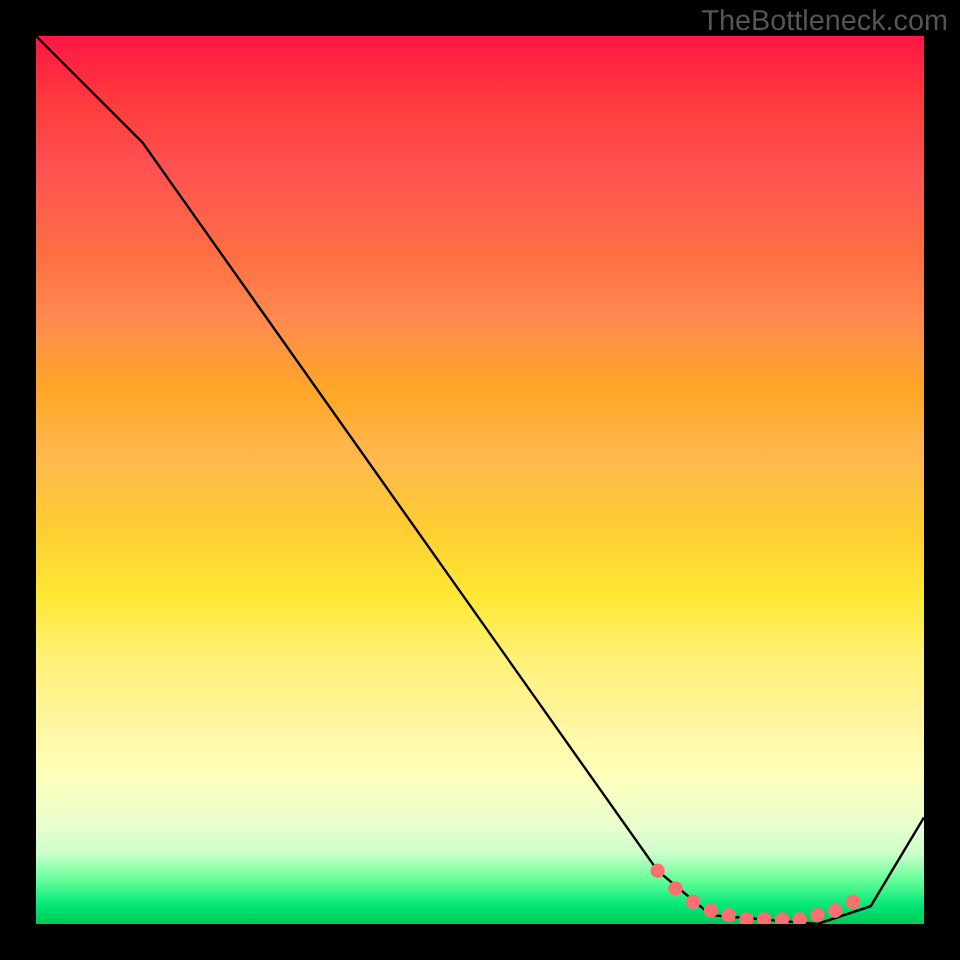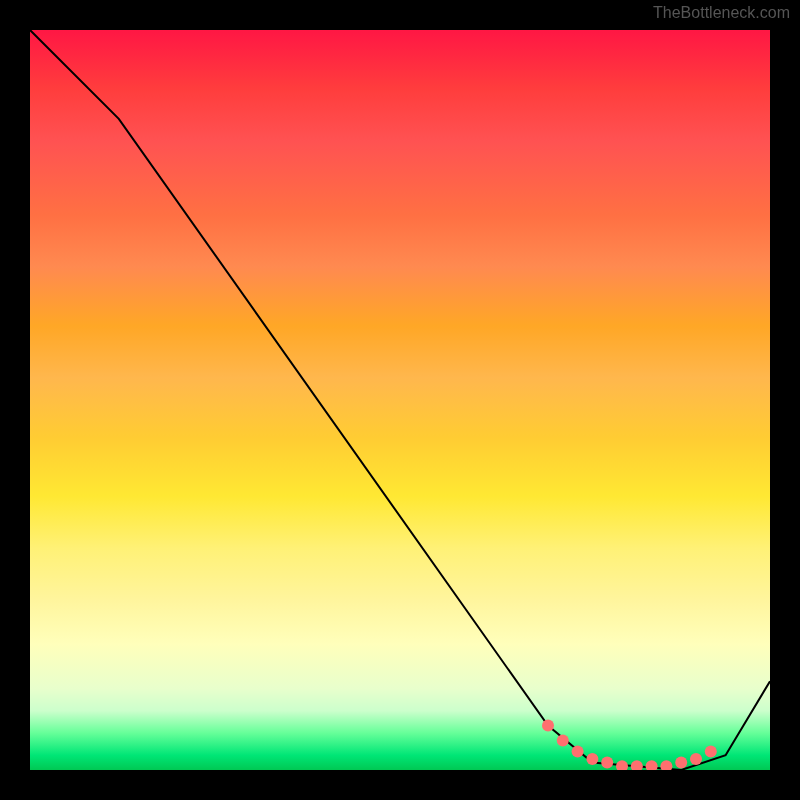--- a/index.html
+++ b/index.html
@@ -8,21 +8,21 @@
     height: 800px;
     background: #000;
     position: relative;
     font-family: Arial, sans-serif;
   }
   .attribution {
     position: absolute;
     top: 4px;
     right: 10px;
     color: #555;
-    font-size: 16px;
+    font-size: 24px;
     z-index: 10;
   }
   .plot-area {
     position: absolute;
     left: 30px;
     top: 30px;
     width: 740px;
     height: 740px;
     background: linear-gradient(to bottom,
       #ff1744 0%,

